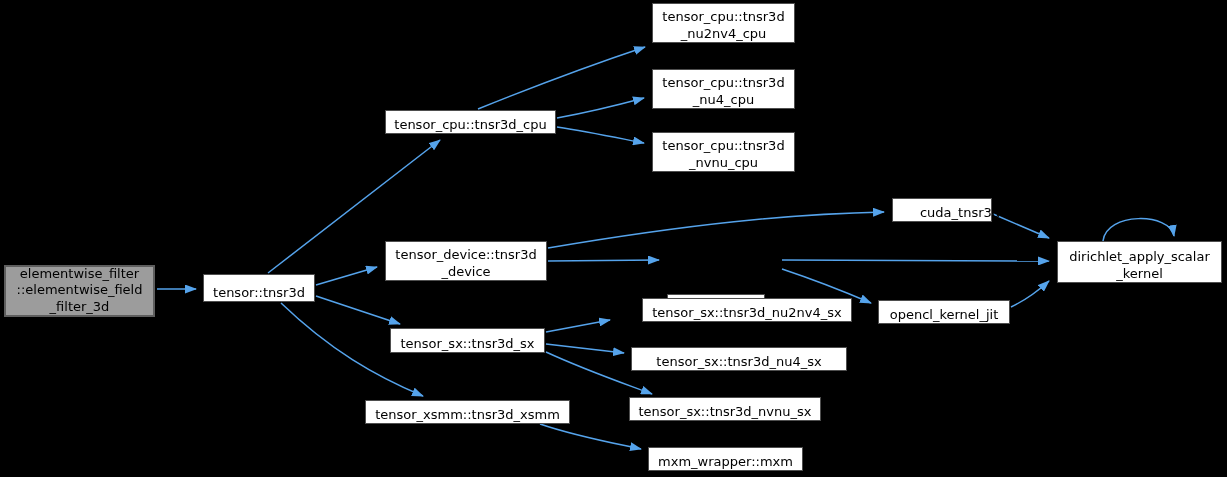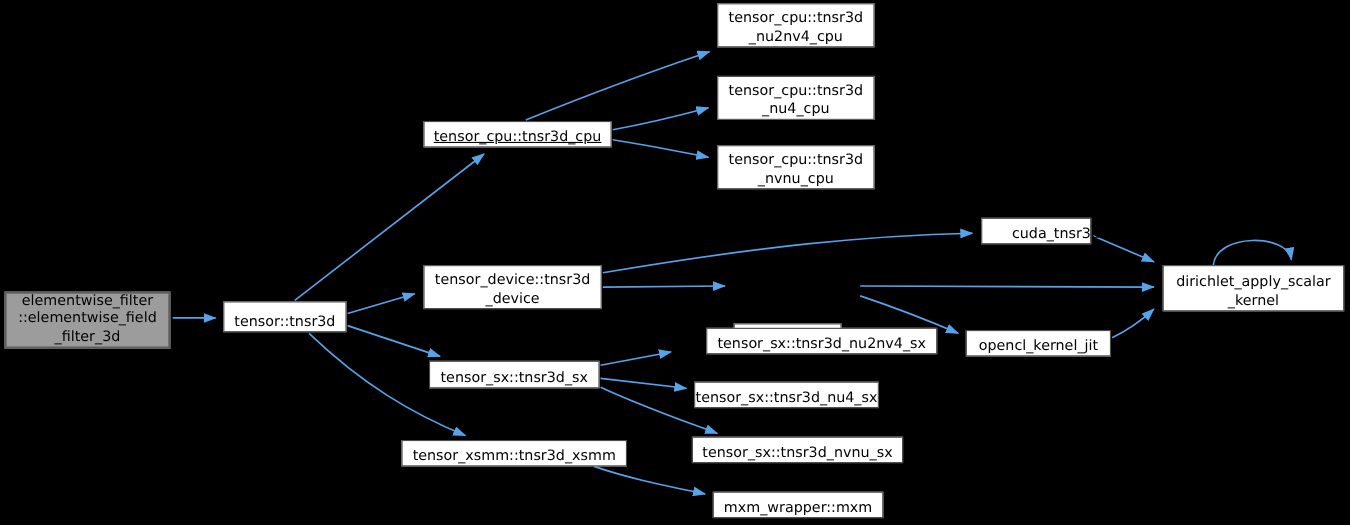--- a/index.html
+++ b/index.html
@@ -74,21 +74,21 @@
       <path d="M540,424 C575,436 608,442 641,449" class="edge" marker-end="url(#arrowhead)"></path>
     </svg>
 <div class="node focus" style="left: 4px; top: 265px; width: 151px; height: 52px;">
       <span>elementwise_filter</span>
       <span>::elementwise_field</span>
       <span>_filter_3d</span>
     </div>
     <div class="node" style="left: 203px; top: 274px; width: 112px; height: 28px;">
       <span>tensor::tnsr3d</span>
     </div>
-    <div class="node" style="left: 385px; top: 110px; width: 171px; height: 24px; text-decoration: underline;">
+    <div class="node" style="left: 385px; top: 110px; width: 171px; height: 24px;">
       <span>tensor_cpu::tnsr3d_cpu</span>
     </div>
     <div class="node" style="left: 652px; top: 3px; width: 143px; height: 40px;">
       <span>tensor_cpu::tnsr3d</span>
       <span>_nu2nv4_cpu</span>
     </div>
     <div class="node" style="left: 652px; top: 69px; width: 143px; height: 40px;">
       <span>tensor_cpu::tnsr3d</span>
       <span>_nu4_cpu</span>
     </div>
@@ -112,21 +112,21 @@
     </div>
     <div class="node" style="left: 878px; top: 300px; width: 132px; height: 24px;">
       <span>opencl_kernel_jit</span>
     </div>
     <div class="node" style="left: 390px; top: 328px; width: 155px; height: 25px;">
       <span>tensor_sx::tnsr3d_sx</span>
     </div>
     <div class="node" style="left: 619px; top: 298px; width: 210px; height: 24px; margin-left: 23px;">
       <span>tensor_sx::tnsr3d_nu2nv4_sx</span>
     </div>
-    <div class="node" style="left: 631px; top: 347px; width: 168px; height: 24px;">
+    <div class="node" style="left: 631px; top: 347px; width: 216px; height: 24px;">
       <span>tensor_sx::tnsr3d_nu4_sx</span>
     </div>
     <div class="node" style="left: 629px; top: 397px; width: 192px; height: 24px;">
       <span>tensor_sx::tnsr3d_nvnu_sx</span>
     </div>
     <div class="node" style="left: 365px; top: 400px; width: 205px; height: 24px;">
       <span>tensor_xsmm::tnsr3d_xsmm</span>
     </div>
     <div class="node" style="left: 648px; top: 447px; width: 155px; height: 24px;">
       <span>mxm_wrapper::mxm</span>

